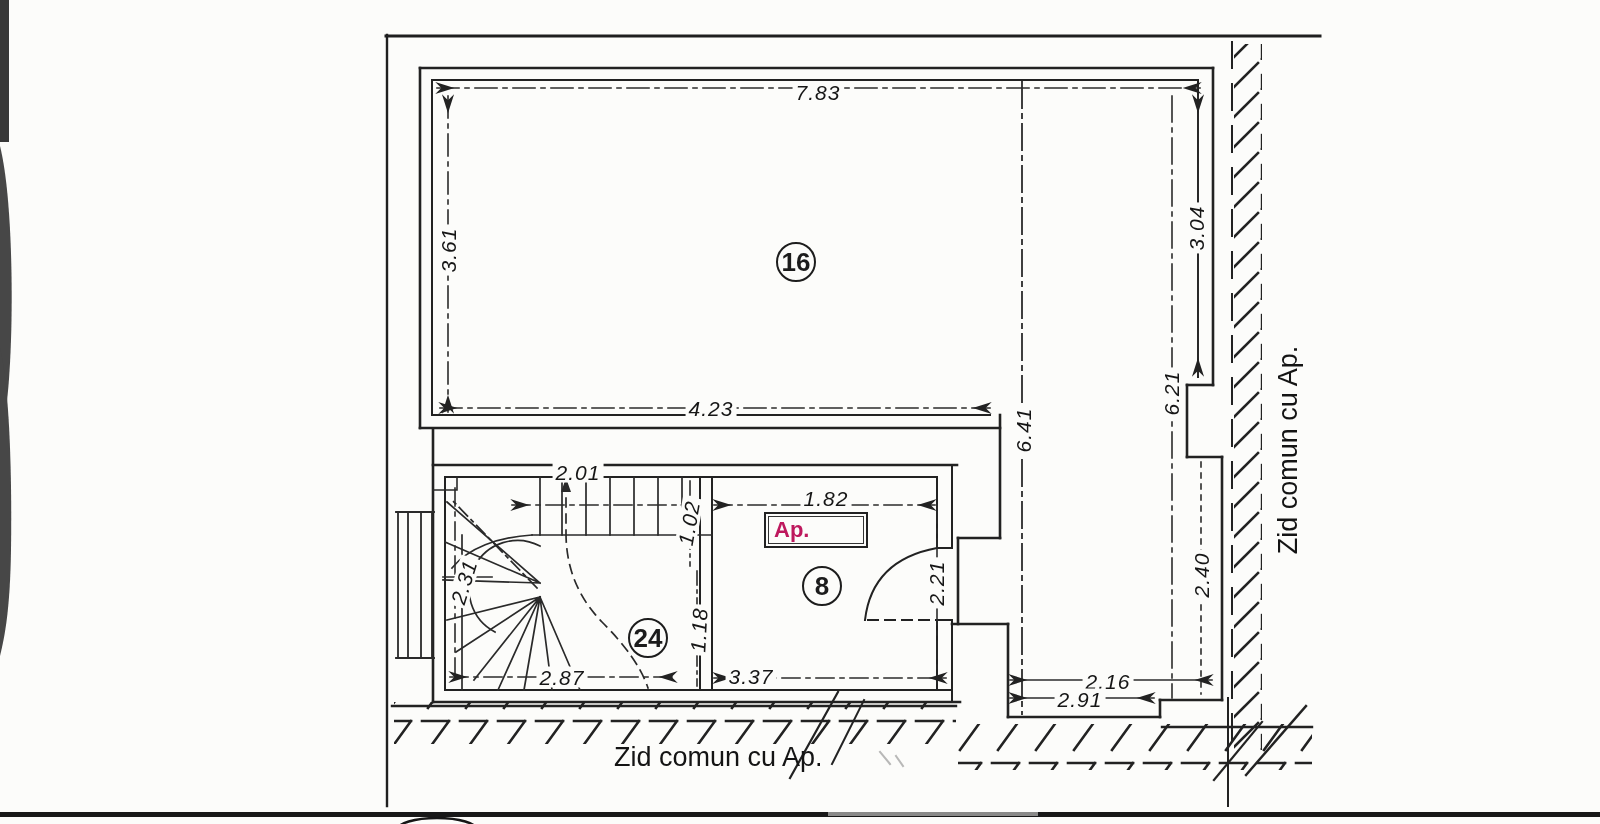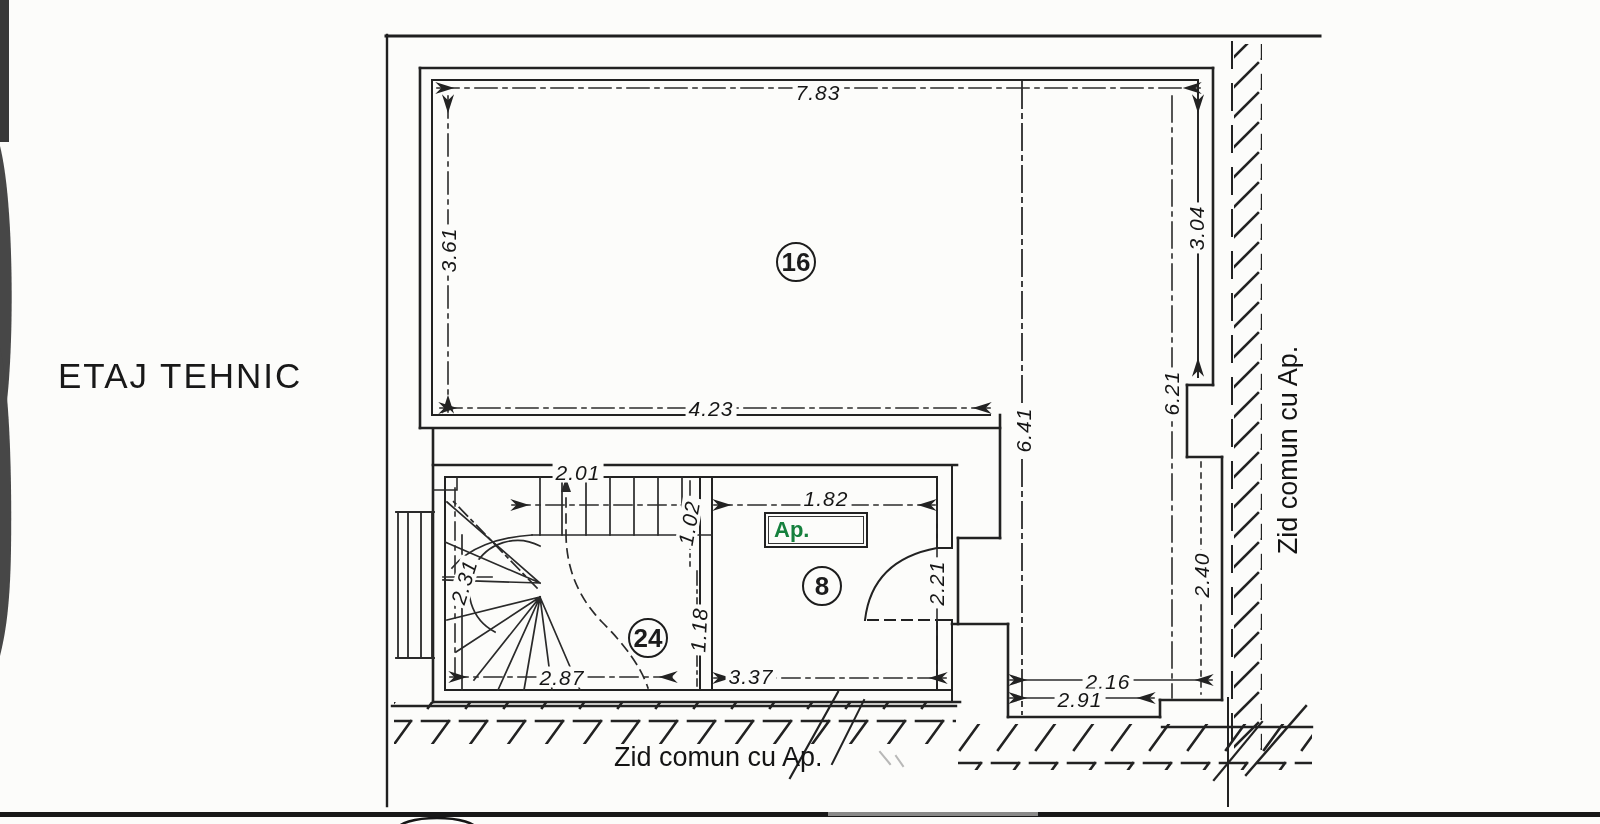--- a/index.html
+++ b/index.html
@@ -11,21 +11,21 @@
   .dim{position:absolute;font-style:italic;font-size:21px;letter-spacing:1px;color:#161616;
        background:#fcfcfa;padding:0 3px;white-space:nowrap;transform:translate(-50%,-50%);line-height:1;}
   .room-circle{position:absolute;width:36px;height:36px;border:2.4px solid #1d1d1d;border-radius:50%;
        display:flex;align-items:center;justify-content:center;font-size:26px;font-weight:600;
        transform:translate(-50%,-50%);background:rgba(252,252,250,.6);line-height:1;}
   .wall-label{position:absolute;font-size:27px;color:#141414;white-space:nowrap;}
   .wall-label.vert{transform:translate(-50%,-50%) rotate(-90deg);}
   .ap-box{position:absolute;left:764px;top:512px;width:104px;height:36px;border:2.2px solid #222;
        padding:2px;box-sizing:border-box;background:rgba(252,252,250,.75);}
   .ap-box-inner{width:100%;height:100%;border:1.6px solid #333;box-sizing:border-box;
-       display:flex;align-items:center;padding-left:5px;font-size:22px;font-weight:600;color:#15803d;gap:48px;}
+       display:flex;align-items:center;padding-left:5px;font-size:22px;font-weight:600;color:#be185d;gap:48px;}
   .ap-smudge{display:inline-block;margin-left:8px;width:34px;height:15px;opacity:.35;
        background:repeating-linear-gradient(115deg,#555 0 2px,transparent 2px 7px);}
 </style>
 </head>
 <body>
 
 <div class="canvas">
 
   <svg class="plan-svg" width="1600" height="824" viewBox="0 0 1600 824" stroke-linecap="square" fill="none">
     <defs>
@@ -152,21 +152,20 @@
       <path d="M450,677 H676" stroke-dasharray="18 6 4 6" marker-start="url(#arr)" marker-end="url(#arr)"></path>
       <path d="M697,571 V686" stroke-dasharray="14 5 3 5"></path>
       <path d="M714,505 H935" stroke-dasharray="18 6 4 6" marker-start="url(#arr)" marker-end="url(#arr)"></path>
       <path d="M937,505 V683" stroke-dasharray="18 6 4 6"></path>
       <path d="M714,678 H946" stroke-dasharray="18 6 4 6" marker-start="url(#arr)" marker-end="url(#arr)"></path>
       <path d="M1010,680 H1212" marker-start="url(#arr)" marker-end="url(#arr)"></path>
       <path d="M1010,698 H1154" marker-start="url(#arr)" marker-end="url(#arr)"></path>
     </g>
   </svg>
 
-  <div class="floor-title">ETAJ TEHNIC</div>
 
   <div class="dim" style="left:818px;top:92px">7.83</div>
   <div class="dim" style="left:448px;top:250px;transform:translate(-50%,-50%) rotate(-90deg)">3.61</div>
   <div class="dim" style="left:711px;top:408px">4.23</div>
   <div class="dim" style="left:1023px;top:430px;transform:translate(-50%,-50%) rotate(-90deg)">6.41</div>
   <div class="dim" style="left:1171px;top:393px;transform:translate(-50%,-50%) rotate(-90deg)">6.21</div>
   <div class="dim" style="left:1196px;top:228px;transform:translate(-50%,-50%) rotate(-90deg)">3.04</div>
   <div class="dim" style="left:1201px;top:575px;transform:translate(-50%,-50%) rotate(-90deg)">2.40</div>
   <div class="dim" style="left:578px;top:472px">2.01</div>
   <div class="dim" style="left:689px;top:523px;transform:translate(-50%,-50%) rotate(-80deg)">1.02</div>

